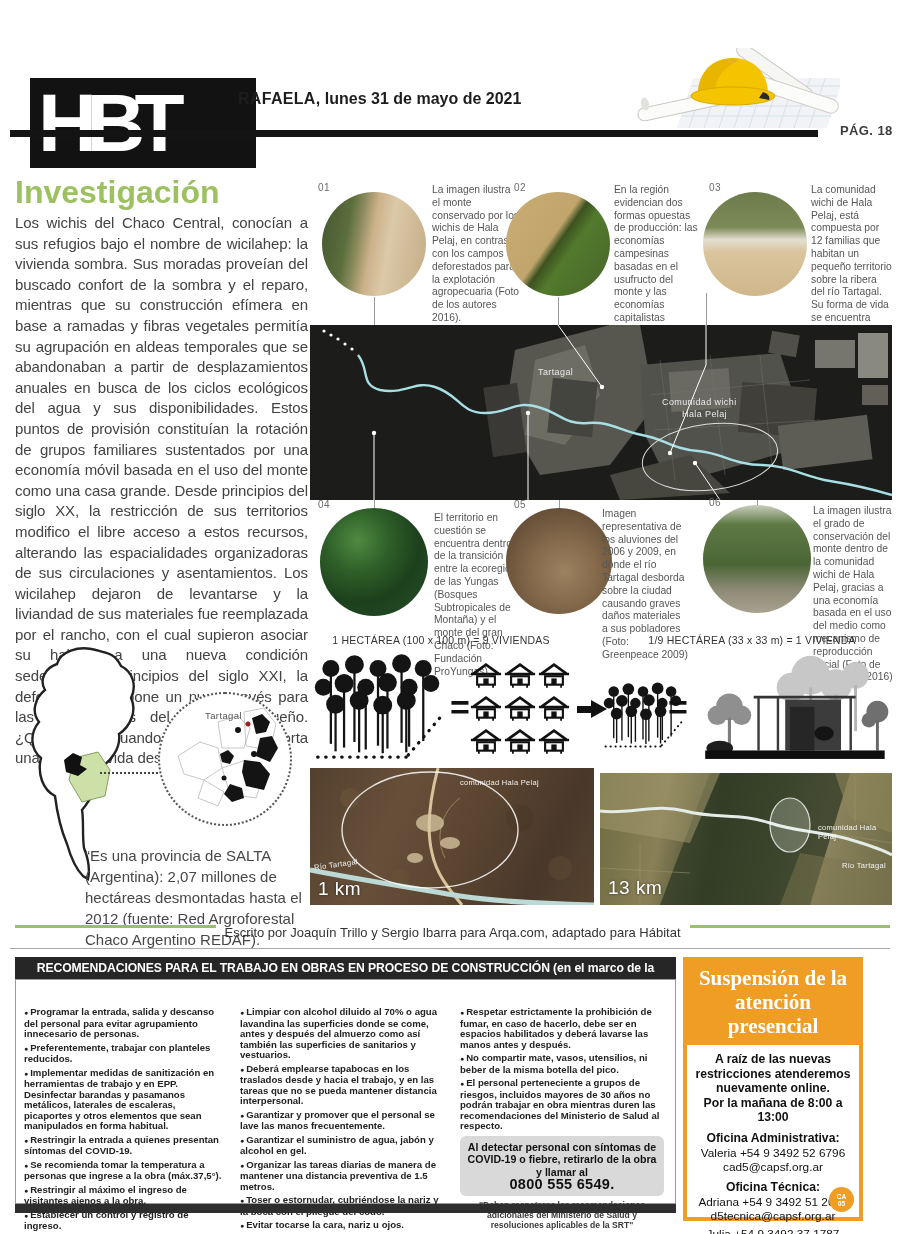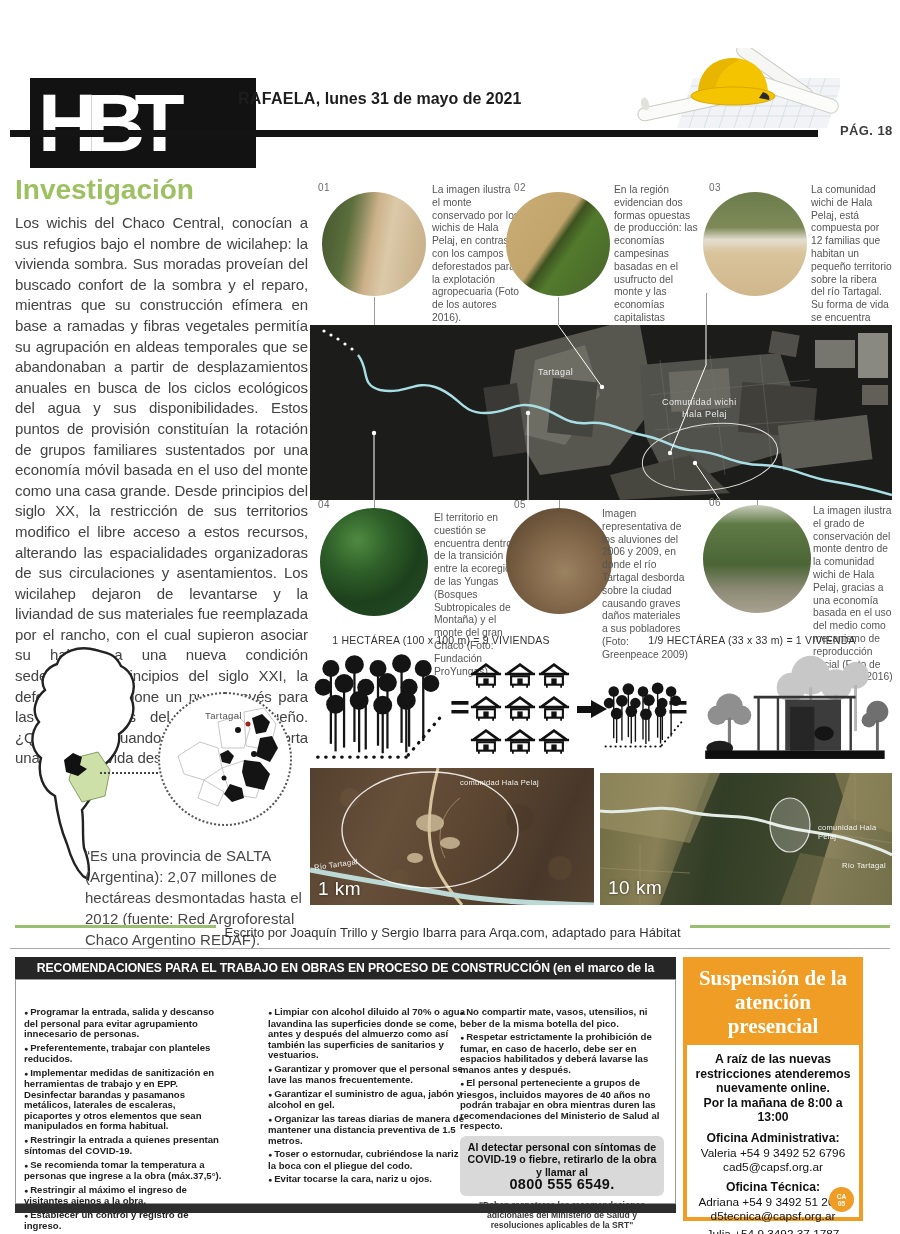--- a/index.html
+++ b/index.html
@@ -11,21 +11,21 @@
   .logo-box { left:30px; top:38px; width:226px; height:90px; background:#121212; display:flex; align-items:center;margin-top:40px; }
   .logo-text { color:#fff; font-weight:900; font-size:82px; letter-spacing:-11px; padding-left:8px; line-height:80px; }
   .dateline { left:238px; top:90px; font-size:16px; color:#1d1d1d; }
   .dateline .city { font-weight:700; letter-spacing:.3px; }
   .dateline .rest { font-weight:700; }
   .header-bar { left:10px; top:130px; width:808px; height:7px; background:#141414; }
   .page-num { left:840px; top:123px; font-size:13px; font-weight:700; color:#3c3c3c; letter-spacing:.4px; }
   .helmet-art { left:635px; top:48px; width:205px; height:84px; }
 
   
-  .section-title { left:15px; top:174px; font-size:28px; font-weight:700; color:#9dc161; }
+  .section-title { left:15px; top:174px; font-size:32px; font-weight:700; color:#9dc161; }
   .article-body { left:15px; top:213px; width:293px; font-size:15px; line-height:20.6px; color:#434343; text-align:justify; letter-spacing:-0.1px; }
 
   .photo-num { font-size:10px; color:#6b6b6b; letter-spacing:.5px; }
   .photo-circle { border-radius:50%; overflow:hidden; }
   .photo-caption { font-size:10.3px; line-height:12.8px; color:#565656; }
 
   .map-strip { left:310px; top:325px; width:582px; height:175px; background:#1c1c1a; }
   .map-label { position:absolute; color:#e9e9e9; font-size:9px; letter-spacing:.4px; }
   .leader { background:#9a9a9a; width:1px; }
 
@@ -50,21 +50,21 @@
   .thin-divider { left:10px; top:948px; width:880px; height:1px; background:#a8a8a8; }
 
   
   .covid-header { left:15px; top:957px; width:661px; height:22px; background:#262626; color:#fff; font-size:12.2px; font-weight:700; text-align:center; line-height:22px; letter-spacing:-0.1px; }
   .covid-frame { left:15px; top:979px; width:661px; height:225px; border:1px solid #999; }
   .covid-subtitle { left:25px; top:986px; width:641px; text-align:center; font-size:12px; font-weight:700; color:#1e1e1e; }
   .covid-col { top:1007px; font-size:9.6px; line-height:10.5px; font-weight:700; color:#222; }
   .covid-col li { list-style:none; margin-bottom:3px; }
   .covid-col li::before { content:"● "; font-size:7px; }
   .col-1 { left:24px; width:202px; }
-  .col-2 { left:240px; width:206px;margin-left:28px; }
+  .col-2 { left:240px; width:206px; }
   .col-3 { left:460px; width:204px; }
   .alert-box { background:#d9d9d9; border-radius:6px; text-align:center; padding:5px 4px 4px; margin:4px 0 4px; font-size:10.6px; line-height:12.5px; font-weight:700; color:#111; }
   .alert-phone { font-size:14.5px; letter-spacing:.3px; }
   .covid-footnote { text-align:center; font-size:8.6px; line-height:10px; font-weight:700; color:#3a3a3a; margin-bottom:4px; }
   .logo-row { display:flex; align-items:center; justify-content:center; gap:9px; }
   .logo-capsf { width:20px; height:20px; border:1.4px solid #333; border-radius:50%; display:flex; align-items:center; justify-content:center; font-size:5.5px; font-weight:700; color:#333; text-align:center; line-height:6px; }
   .covid-bottom-bar { left:15px; top:1204px; width:661px; height:9px; background:#2e2e2e; }
 
   
   .notice { left:683px; top:957px; width:180px; height:264px; border:4px solid #ef9d25; background:#fff; }
@@ -414,21 +414,21 @@
         <line x1="255" y1="0" x2="255" y2="50"></line>
           <line x1="230" y1="60" x2="292" y2="70"></line>
           <line x1="40" y1="70" x2="40" y2="132"></line>
           <line x1="0" y1="95" x2="90" y2="100"></line>
       </g>
       <path d="M0,38 C30,42 55,30 85,38 C115,46 140,40 170,50 C200,60 225,58 255,68 C275,74 285,78 292,82" fill="none" stroke="#e3ece6" stroke-width="3"></path>
       <ellipse cx="190" cy="52" rx="20" ry="27" fill="rgba(255,255,255,0.22)" stroke="rgba(255,255,255,0.8)" stroke-width="1.2"></ellipse>
     </svg>
     <span class="sat-label" style="left:218px;top:50px">comunidad Hala Pelaj</span>
     <span class="sat-label" style="left:242px;top:88px">Río Tartagal</span>
-    <span class="sat-scale" style="left:8px;top:104px">10 km</span>
+    <span class="sat-scale" style="left:8px;top:104px">13 km</span>
   </div>
 
   <div class="abs credit-row">
     <div class="credit-rule"></div>
     <span class="credit-text">Escrito por Joaquín Trillo y Sergio Ibarra para Arqa.com, adaptado para Hábitat</span>
     <div class="credit-rule"></div>
   </div>
   <div class="abs thin-divider"></div>
 
   <div class="abs covid-header">RECOMENDACIONES PARA EL TRABAJO EN OBRAS EN PROCESO DE CONSTRUCCIÓN (en el marco de la Pandemia COVID-19)</div>
@@ -438,32 +438,33 @@
     <li>Programar la entrada, salida y descanso del personal para evitar agrupamiento innecesario de personas.</li>
     <li>Preferentemente, trabajar con planteles reducidos.</li>
     <li>Implementar medidas de sanitización en herramientas de trabajo y en EPP. Desinfectar barandas y pasamanos metálicos, laterales de escaleras, picaportes y otros elementos que sean manipulados en forma habitual.</li>
     <li>Restringir la entrada a quienes presentan síntomas del COVID-19.</li>
     <li>Se recomienda tomar la temperatura a personas que ingrese a la obra (máx.37,5°).</li>
     <li>Restringir al máximo el ingreso de visitantes ajenos a la obra.</li>
     <li>Establecer un control y registro de ingreso.</li>
   </ul>
   <ul class="abs covid-col col-2">
     <li>Limpiar con alcohol diluido al 70% o agua lavandina las superficies donde se come, antes y después del almuerzo como así también las superficies de sanitarios y vestuarios.</li>
+    <li>Deberá emplearse tapabocas en los traslados desde y hacia el trabajo, y en las tareas que no se pueda mantener distancia interpersonal.</li>
     <li>Garantizar y promover que el personal se lave las manos frecuentemente.</li>
     <li>Garantizar el suministro de agua, jabón y alcohol en gel.</li>
     <li>Organizar las tareas diarias de manera de mantener una distancia preventiva de 1.5 metros.</li>
     <li>Toser o estornudar, cubriéndose la nariz y la boca con el pliegue del codo.</li>
     <li>Evitar tocarse la cara, nariz u ojos.</li>
 
   </ul>
   <div class="abs covid-col col-3">
     <ul>
+      <li>Respetar estrictamente la prohibición de fumar, en caso de hacerlo, debe ser en espacios habilitados y deberá lavarse las manos antes y después.</li>
       <li>No compartir mate, vasos, utensilios, ni beber de la misma botella del pico.</li>
-      <li>Respetar estrictamente la prohibición de fumar, en caso de hacerlo, debe ser en espacios habilitados y deberá lavarse las manos antes y después.</li>
-      <li>El personal perteneciente a grupos de riesgos, incluidos mayores de 40 años no podrán trabajar en obra mientras duren las recomendaciones del Ministerio de Salud al respecto.</li>
+      <li>El personal perteneciente a grupos de riesgos, incluidos mayores de 30 años no podrán trabajar en obra mientras duren las recomendaciones del Ministerio de Salud al respecto.</li>
     </ul>
     <div class="alert-box">
       <span>Al detectar personal con síntomas de COVID-19 o fiebre, retirarlo de la obra y llamar al</span><br>
       <span class="alert-phone">0800 555 6549.</span>
     </div>
     <div class="covid-footnote">"Deben respetarse las recomendaciones adicionales del Ministerio de Salud y resoluciones aplicables de la SRT"</div>
     <div class="logo-row">
 
       <div class="logo-capsf">CA PSF</div>
     </div>

